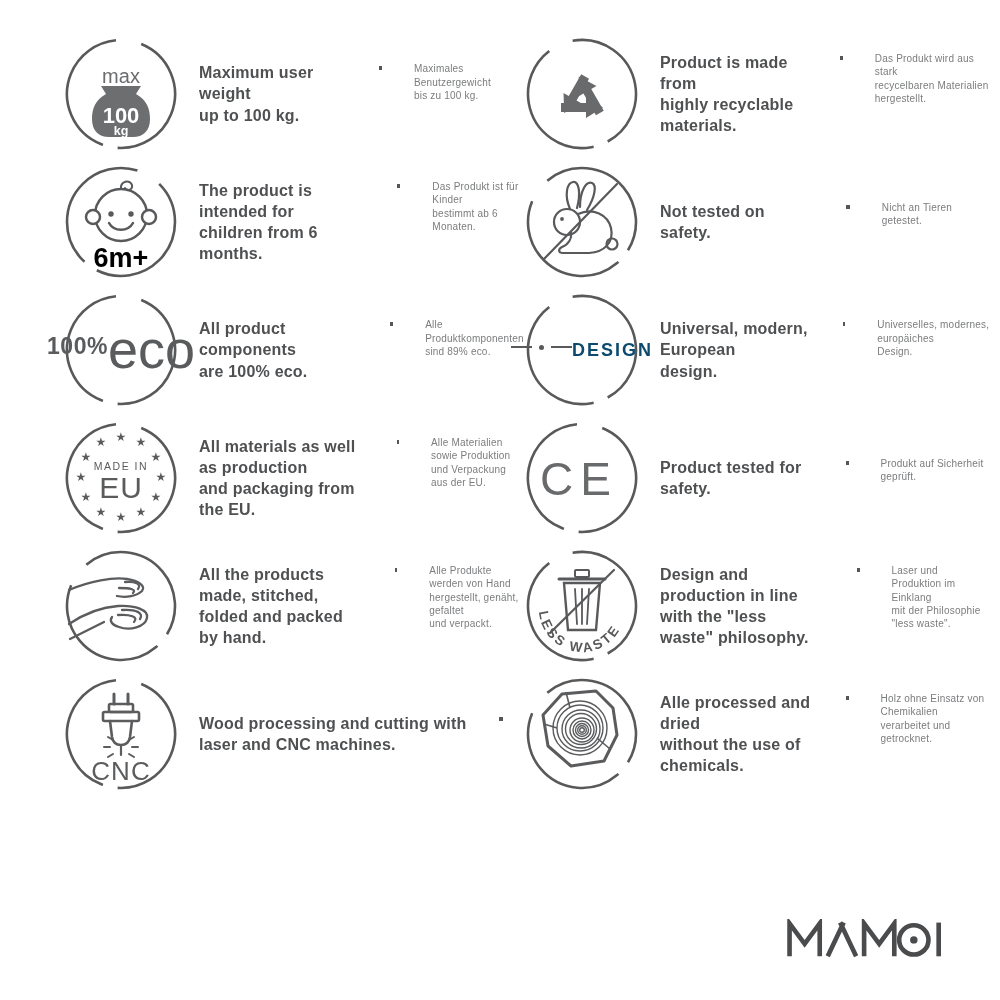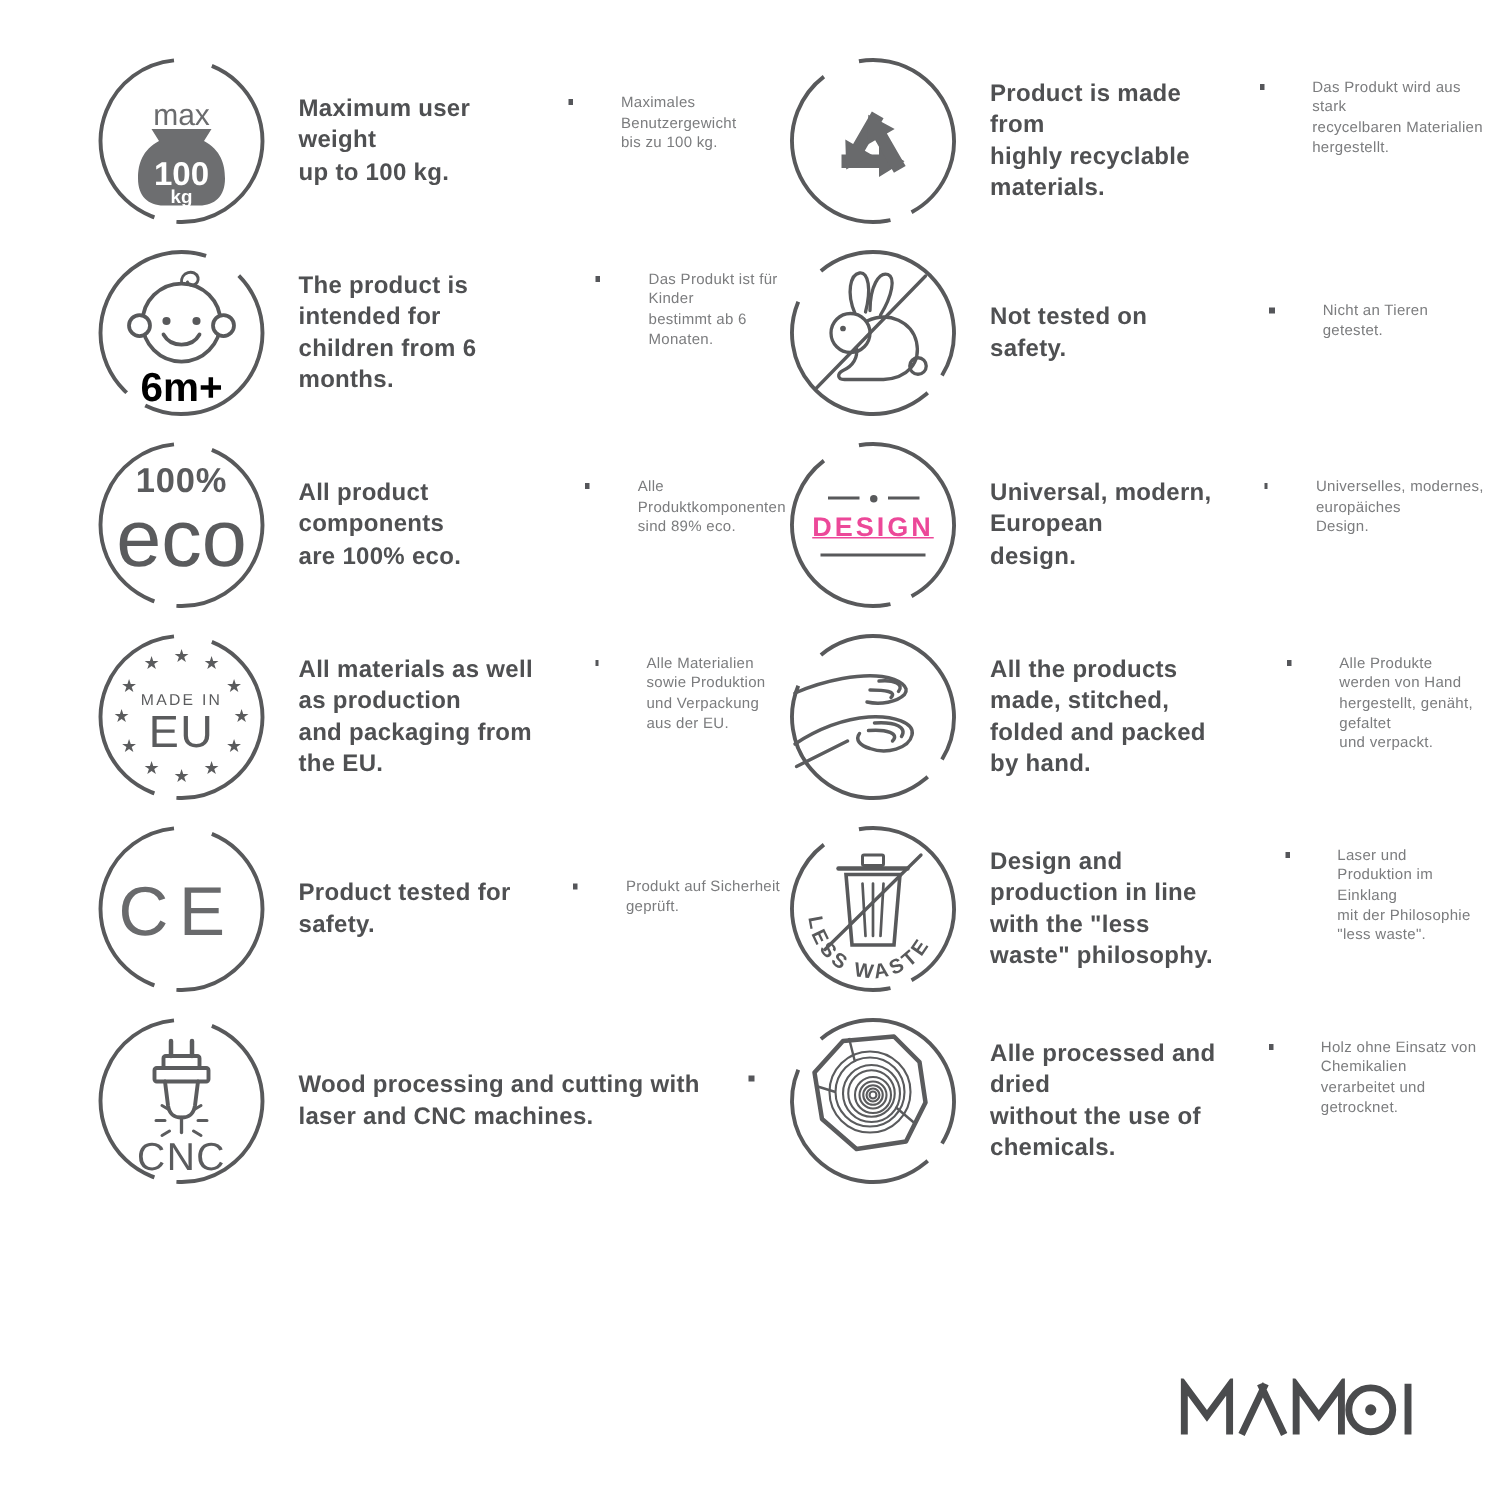--- a/index.html
+++ b/index.html
@@ -8,35 +8,35 @@
     font-family:"Liberation Sans", sans-serif;overflow:hidden;
   }
   .board{
     position:absolute;left:64px;top:30px;
     display:grid;grid-template-columns:461px 471px;grid-auto-rows:128px;
   }
   .item{display:flex;align-items:center;gap:21px;}
   .icon{position:relative;width:114px;height:114px;flex:0 0 114px;}
   .icon svg{position:absolute;left:0;top:0;display:block;}
   .icon .html-art{position:absolute;left:0;top:0;width:114px;height:114px;
-    display:flex;flex-direction:column;align-items:center;justify-content:center;}
+    display:flex;flex-direction:row;align-items:center;justify-content:center;}
   svg text{font-family:"Liberation Sans", sans-serif;}
   .textcol{display:flex;flex-direction:row;align-items:flex-start;max-width:330px;gap:32px;}
   .heading{font-weight:bold;font-size:16px;line-height:1.32;color:#4f5052;
     white-space:pre-line;letter-spacing:.2px;}
   .sep{width:4px;height:4px;background:#55565a;margin:4px 0 3px 1px;}
   .body-de{font-size:10px;line-height:1.34;color:#7b7c7e;white-space:pre-line;letter-spacing:.2px;}
   
   .eco-top{font-weight:bold;font-size:23px;color:#5a5b5d;letter-spacing:.5px;margin-top:-8px;}
   .eco-bottom{font-size:54px;color:#5a5b5d;line-height:1.0;margin-top:-2px;}
   
   .d-row{display:flex;align-items:center;gap:7px;margin-bottom:6px;}
   .d-line{width:21px;height:2px;background:#58595b;}
   .d-dot{width:5px;height:5px;border-radius:50%;background:#58595b;}
-  .d-word{font-size:18px;font-weight:bold;letter-spacing:2px;color:#ec4899;text-decoration:underline;}
+  .d-word{font-size:18px;font-weight:bold;letter-spacing:2px;color:#0c4a6e;}
   .d-under{width:70px;height:2px;background:#58595b;margin-top:7px;}
   .logo{position:absolute;left:786px;top:919px;}
 </style>
 </head>
 <body>
 
 <div class="board">
 
   <div class="item">
     <div class="icon">
@@ -194,53 +194,53 @@
 and packaging from the EU.</div>
       <div class="sep"></div>
       <div class="body-de">Alle Materialien sowie Produktion
 und Verpackung aus der EU.</div>
     </div>
   </div>
 
   <div class="item">
     <div class="icon">
       <svg width="114" height="114" viewBox="0 0 114 114">
+        <circle cx="57" cy="57" r="54" fill="none" stroke="#58595b" stroke-width="2.6" stroke-dasharray="152 15 146 26.3" transform="rotate(-68 57 57)"></circle>
+        <text x="54" y="58" font-size="46" letter-spacing="7" fill="#696a6c" text-anchor="middle" dominant-baseline="central">CE</text>
+      </svg>
+    </div>
+    <div class="textcol">
+      <div class="heading">Product tested for safety.</div>
+      <div class="sep"></div>
+      <div class="body-de">Produkt auf Sicherheit geprüft.</div>
+    </div>
+  </div>
+
+  <div class="item">
+    <div class="icon">
+      <svg width="114" height="114" viewBox="0 0 114 114">
         <circle cx="57" cy="57" r="54" fill="none" stroke="#58595b" stroke-width="2.6" stroke-dasharray="152 15 146 26.3" transform="rotate(-130 57 57)"></circle>
         <g stroke="#5b5c5e" stroke-width="2.3" fill="none" stroke-linecap="round">
           <path d="M5 41 C26 32 49 28 63 30 C75 32 82 37 78 42 C73 47 62 49 53 47"></path>
           <path d="M61 33 C71 32 78 35 74 40"></path>
           <path d="M55 39 C65 39 73 40 69 44"></path>
           <path d="M5 75 C20 65 38 58 54 57 C71 56 85 61 83 69 C81 78 66 82 55 78 C48 76 45 72 48 68"></path>
           <path d="M58 61 C72 60 80 64 76 70"></path>
           <path d="M54 66 C66 65 75 68 70 73"></path>
           <path d="M6 90 C18 84 30 78 40 73"></path>
         </g>
       </svg>
     </div>
     <div class="textcol">
       <div class="heading">All the products made, stitched,
 folded and packed by hand.</div>
       <div class="sep"></div>
       <div class="body-de">Alle Produkte werden von Hand
 hergestellt, genäht, gefaltet
 und verpackt.</div>
-    </div>
-  </div>
-
-  <div class="item">
-    <div class="icon">
-      <svg width="114" height="114" viewBox="0 0 114 114">
-        <circle cx="57" cy="57" r="54" fill="none" stroke="#58595b" stroke-width="2.6" stroke-dasharray="152 15 146 26.3" transform="rotate(-68 57 57)"></circle>
-        <text x="54" y="58" font-size="46" letter-spacing="7" fill="#696a6c" text-anchor="middle" dominant-baseline="central">CE</text>
-      </svg>
-    </div>
-    <div class="textcol">
-      <div class="heading">Product tested for safety.</div>
-      <div class="sep"></div>
-      <div class="body-de">Produkt auf Sicherheit geprüft.</div>
     </div>
   </div>
 
   <div class="item">
     <div class="icon">
       <svg width="114" height="114" viewBox="0 0 114 114">
         <circle cx="57" cy="57" r="54" fill="none" stroke="#58595b" stroke-width="2.6" stroke-dasharray="152 15 146 26.3" transform="rotate(-100 57 57)"></circle>
         <g stroke="#58595b" fill="none" stroke-linecap="round">
           <rect x="50" y="21" width="14" height="7" rx="1" stroke-width="2"></rect>
           <path d="M34 30 H80" stroke-width="3"></path>

